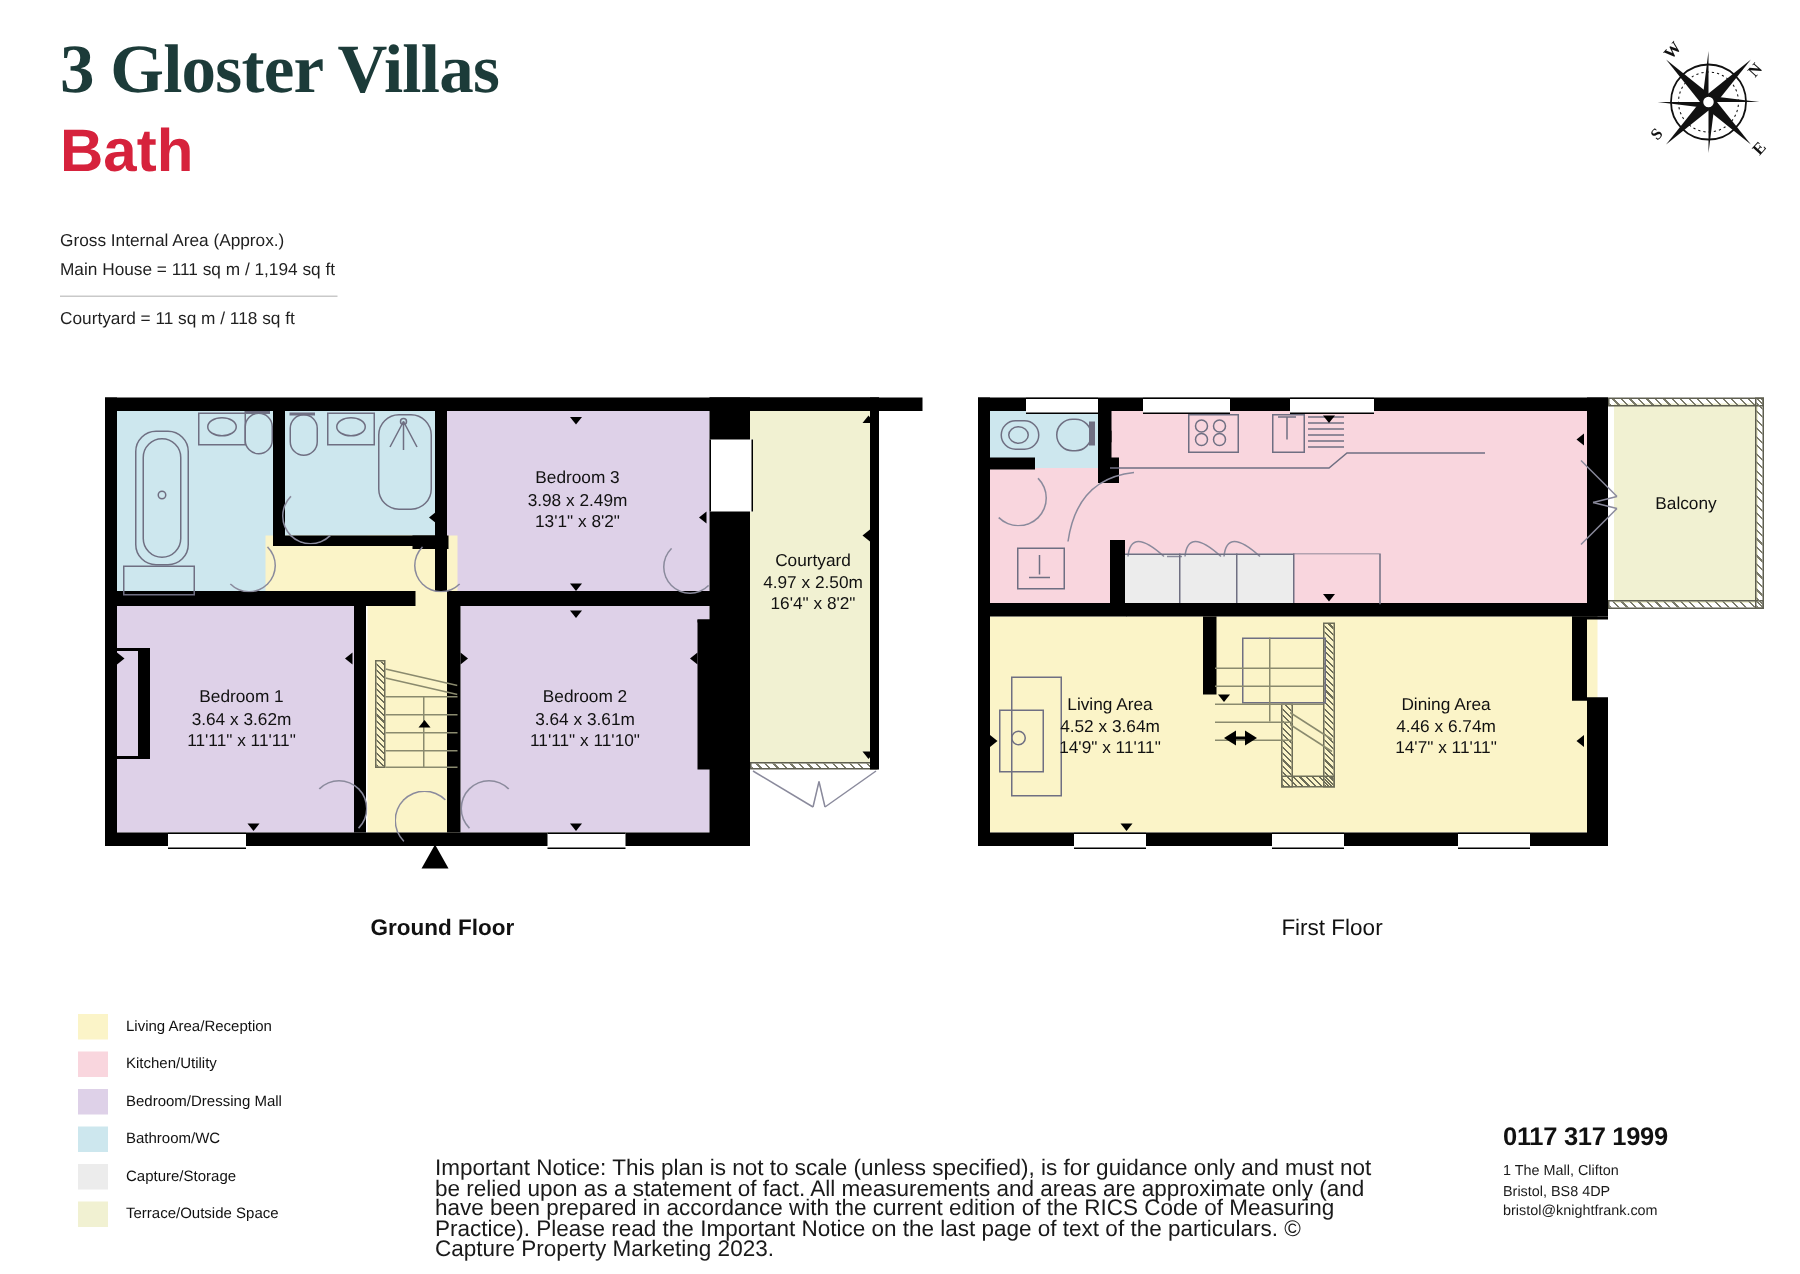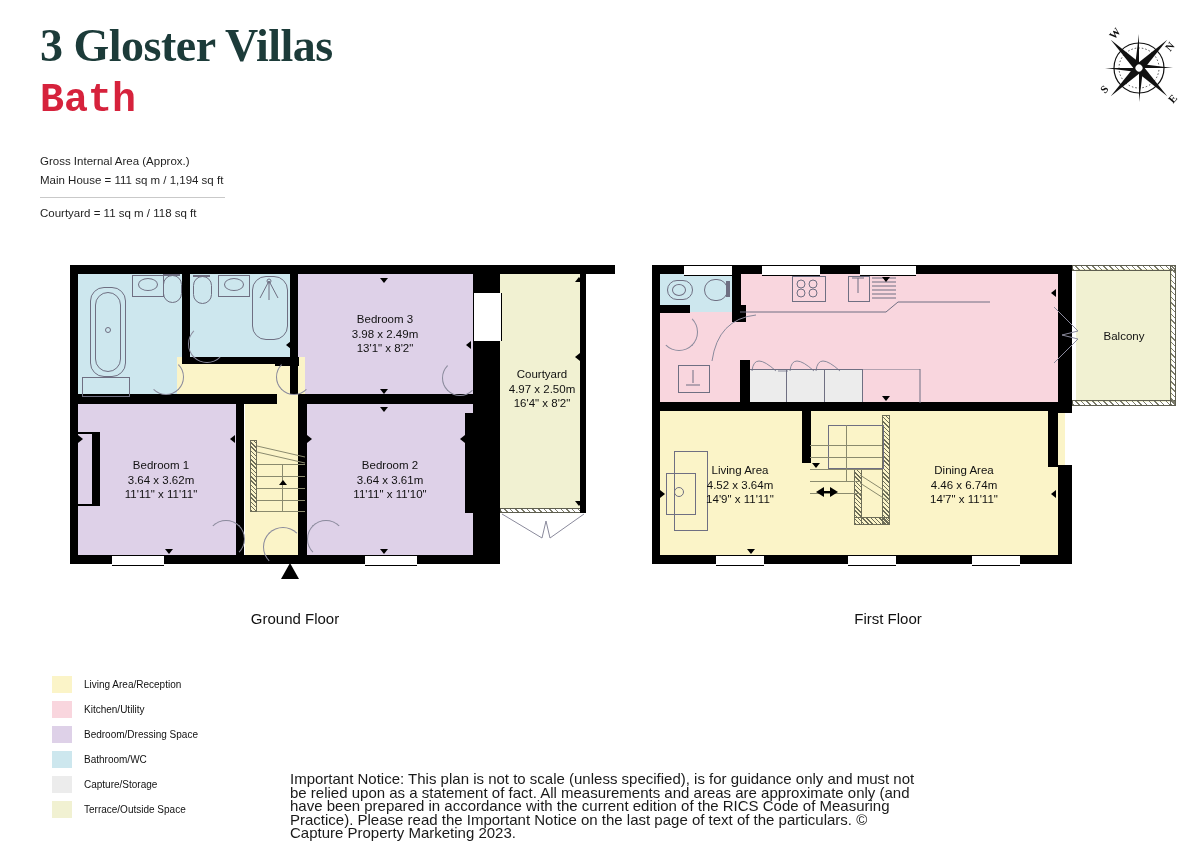--- a/index.html
+++ b/index.html
@@ -18,21 +18,21 @@
     position:absolute;left:40px;top:22px;
     font-family:"Liberation Serif", serif;
     font-weight:bold;
     font-size:46px;
     letter-spacing:-0.5px;
     color:#1c3b39;
     line-height:1.05;
   }
   .subtitle{
     position:absolute;left:40px;top:80px;
-    font-family:Liberation Mono, monospace;
+    font-family:Liberation Sans, sans-serif;
     font-weight:bold;
     font-size:40px;
     color:#d6223c;
     line-height:1.05;
   }
   .area-block{position:absolute;left:40px;top:152px;width:230px;}
   .area-line{font-size:11.5px;line-height:19px;color:#1f1f1f;}
   .area-rule{border-top:1px solid #c9c9c9;margin:7px 0 6px 0;width:185px;}
 
   
@@ -298,21 +298,21 @@
       <div>3.98 x 2.49m</div>
       <div>13'1" x 8'2"</div>
     </div>
     <div class="rlabel" style="left:416px;top:102px;width:112px;">
       <div>Courtyard</div>
       <div>4.97 x 2.50m</div>
       <div>16'4" x 8'2"</div>
     </div>
   </div>
 
-  <div class="floor-label" style="left:175px;top:610px;">Ground Floor</div>
+  <div class="floor-label" style="left:175px;top:610px;font-weight:bold;">Ground Floor</div>
 
   <div class="plan" style="left:652px;top:265px;width:530px;height:315px;">
 
     <div class="room fill-terrace" style="left:424px;top:4px;width:96px;height:133px;"></div>
     <div class="hatch" style="left:420px;top:0px;width:104px;height:6px;"></div>
     <div class="hatch" style="left:420px;top:135px;width:104px;height:6px;"></div>
     <div class="hatch" style="left:518px;top:0px;width:6px;height:141px;"></div>
 
     <div class="room fill-bath" style="left:8px;top:9px;width:80px;height:38px;"></div>
 
@@ -465,32 +465,38 @@
     <div class="legend-row">
       <div class="legend-sw" style="background:#fbf4c8;"></div>
       <div class="legend-txt">Living Area/Reception</div>
     </div>
     <div class="legend-row">
       <div class="legend-sw" style="background:#f9d6de;"></div>
       <div class="legend-txt">Kitchen/Utility</div>
     </div>
     <div class="legend-row">
       <div class="legend-sw" style="background:#ded1e8;"></div>
-      <div class="legend-txt">Bedroom/Dressing Space</div>
+      <div class="legend-txt">Bedroom/Dressing Mall</div>
     </div>
     <div class="legend-row">
       <div class="legend-sw" style="background:#cde7ee;"></div>
       <div class="legend-txt">Bathroom/WC</div>
     </div>
     <div class="legend-row">
       <div class="legend-sw" style="background:#ececec;"></div>
       <div class="legend-txt">Capture/Storage</div>
     </div>
     <div class="legend-row">
       <div class="legend-sw" style="background:#f1f1d2;"></div>
       <div class="legend-txt">Terrace/Outside Space</div>
     </div>
   </div>
 
   <div class="notice">Important Notice: This plan is not to scale (unless specified), is for guidance only and must not be relied upon as a statement of fact. All measurements and areas are approximate only (and have been prepared in accordance with the current edition of the RICS Code of Measuring Practice). Please read the Important Notice on the last page of text of the particulars. © Capture Property Marketing 2023.</div>
 
+  <div class="contact">
+    <div class="contact-phone">0117 317 1999</div>
+    <div class="contact-line">1 The Mall, Clifton</div>
+    <div class="contact-line">Bristol, BS8 4DP</div>
+    <div class="contact-line">bristol@knightfrank.com</div>
+  </div>
 
 </div>
 
 </body></html>

